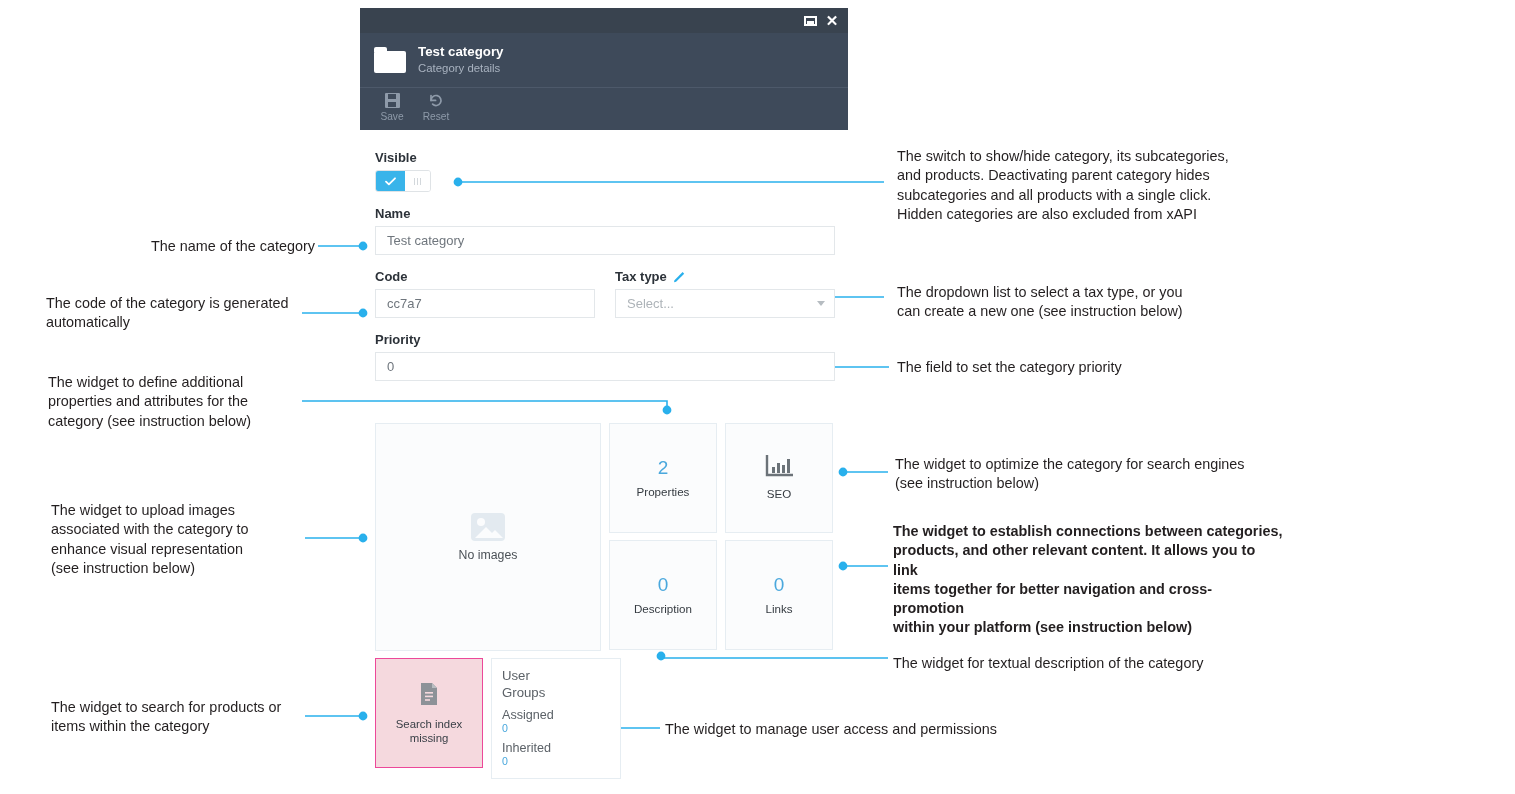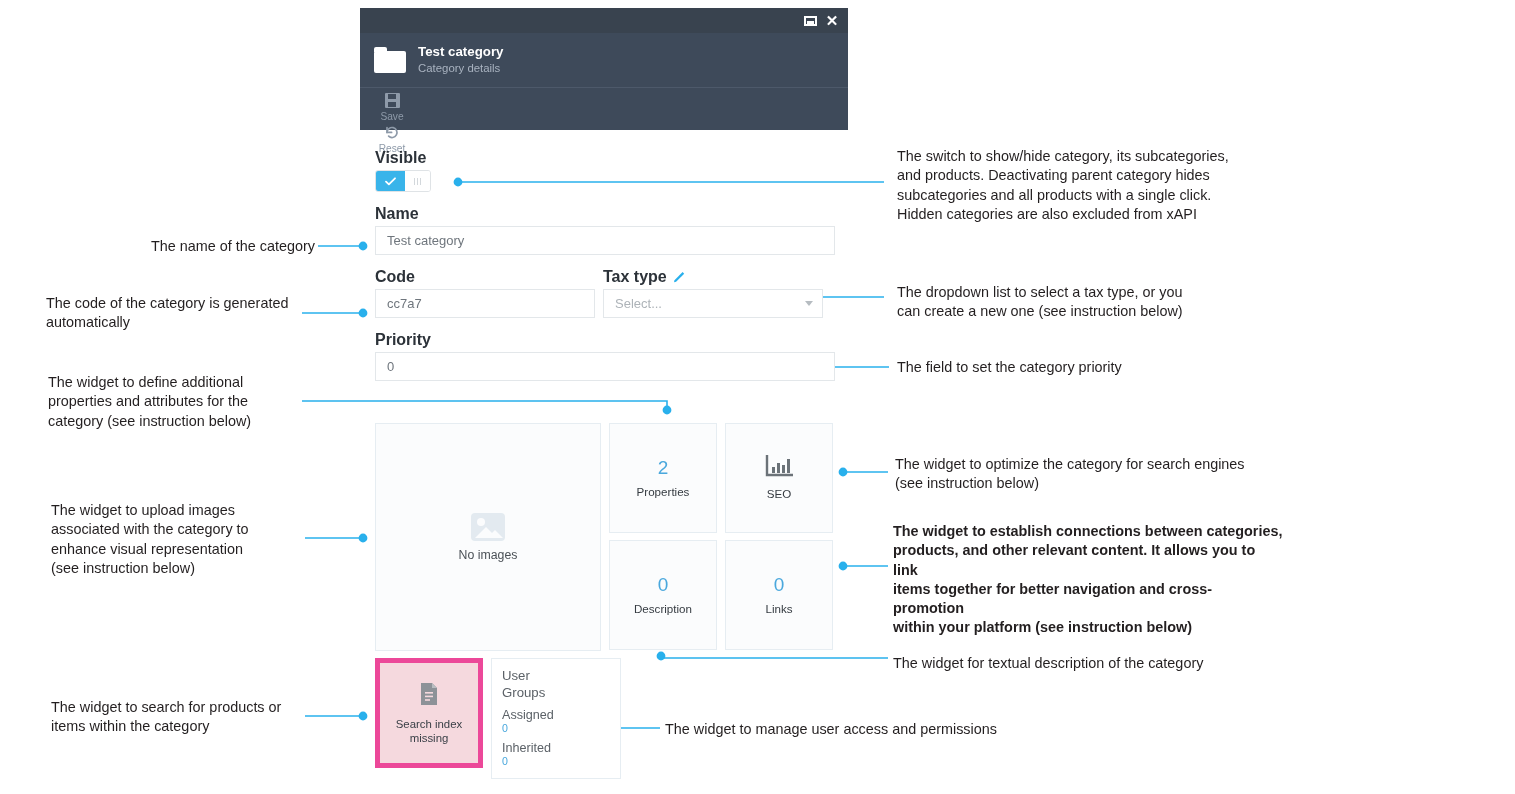--- a/index.html
+++ b/index.html
@@ -64,45 +64,44 @@
     position:absolute;left:0;top:4px;width:32px;height:22px;background:#ffffff;
     border-radius:2px;
   }
   #win-titles{display:flex;flex-direction:column;justify-content:center;}
   #win-title{color:#ffffff;font-size:13.3px;font-weight:bold;line-height:16px;}
   #win-sub{color:#a9b3c0;font-size:11.4px;line-height:15px;margin-top:1px;}
 
   #win-toolbar{
     height:40px;display:flex;align-items:flex-start;padding-left:10px;padding-top:2px;
     background:#3e4a5a;
-    flex-direction:column;
   }
   .tb-btn{
     width:44px;display:flex;flex-direction:column;align-items:center;
     color:#8e9aa9;font-size:10.2px;padding-top:3px;
   }
   .tb-btn .lbl{margin-top:3px;}
   .ico-save{
     width:15px;height:15px;background:#8e9aa9;border-radius:1px;position:relative;
   }
   .ico-save:before{
     content:"";position:absolute;left:3.5px;top:1px;width:8px;height:5px;background:#3e4a5a;
   }
   .ico-save:after{
     content:"";position:absolute;left:3.5px;bottom:1px;width:8px;height:5px;background:#3e4a5a;
   }
   .ico-reset{width:16px;height:15px;position:relative;}
 
   
   #form{position:absolute;left:375px;top:150px;width:460px;}
   .f-label{
-    font-size:16px;font-weight:bold;color:#2c3239;margin-bottom:5px;line-height:15px;
+    font-size:13px;font-weight:bold;color:#2c3239;margin-bottom:5px;line-height:15px;
     display:flex;align-items:center;gap:6px;
   }
-  .field-row{display:flex;gap:8px;}
+  .field-row{display:flex;gap:20px;}
   .f-group{margin-bottom:14px;}
   .f-input{
     height:29px;border:1px solid #e3e7ea;background:#ffffff;box-sizing:border-box;
     display:flex;align-items:center;padding:0 11px;
     font-size:13px;color:#6f767d;
   }
   .f-input.wide{width:460px;}
   .f-input.half{width:220px;}
   .f-select{
     height:29px;border:1px solid #e3e7ea;background:#ffffff;box-sizing:border-box;
@@ -139,21 +138,21 @@
     width:226px;height:228px;position:absolute;left:0;top:0;
   }
   .tile-num{font-size:19px;color:#4aa8dd;line-height:22px;font-weight:normal;}
   .tile-cap{font-size:11.6px;color:#353b41;margin-top:6px;line-height:14px;}
   #tile-properties{width:108px;height:110px;position:absolute;left:234px;top:0;}
   #tile-seo{width:108px;height:110px;position:absolute;left:350px;top:0;}
   #tile-description{width:108px;height:110px;position:absolute;left:234px;top:117px;}
   #tile-links{width:108px;height:110px;position:absolute;left:350px;top:117px;}
   #tile-search{
     width:108px;height:110px;position:absolute;left:0;top:235px;
-    background:#f5d9de;border:5px solid #ec4899;
+    background:#f5d9de;border:1px solid #ec4899;
   }
   #tile-usergroups{
     width:108px;height:110px;position:absolute;left:116px;top:235px;
     background:#ffffff;border:1px solid #e6edf2;
     display:block;padding:9px 10px 0 10px;
   }
   .ug-title{font-size:13.2px;color:#5b6167;line-height:16.5px;}
   .ug-row{
     display:flex;align-items:baseline;justify-content:space-between;
     font-size:12.6px;color:#5b6167;margin-top:7px;flex-direction:column;

